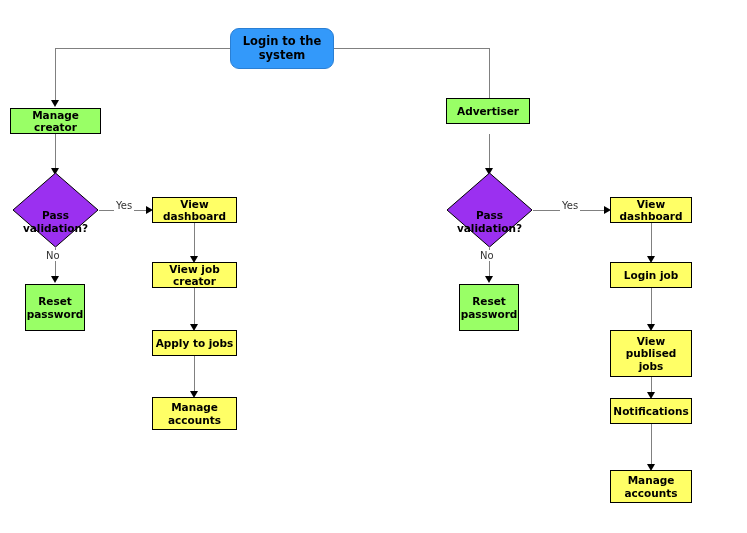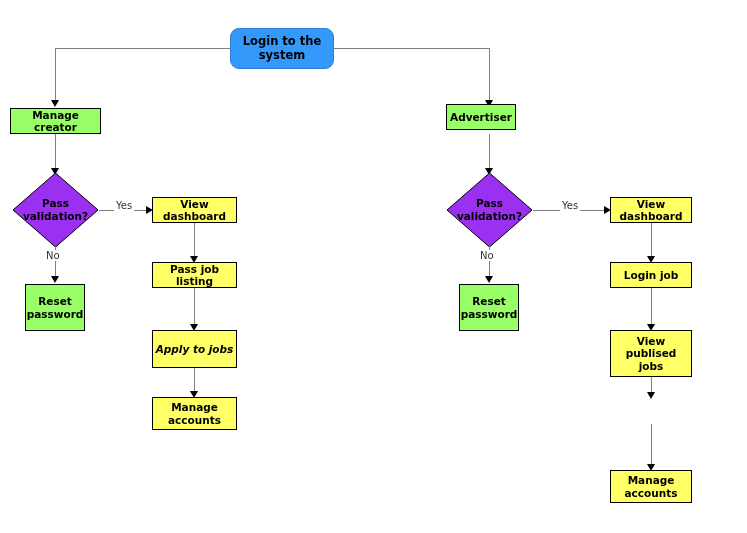--- a/index.html
+++ b/index.html
@@ -49,21 +49,21 @@
     border: 1px solid #000000;
     font-size: 10.5px;
   }
   .decision {
     position: absolute;
     z-index: 3;
   }
   .decision svg { display: block; }
   .decision .dlabel {
     position: absolute;
-    left: 0; top: 0;
+    left: 0; top: 12px;
     width: 100%; height: 100%;
     display: flex;
     align-items: center;
     justify-content: center;
     text-align: center;
     font-size: 10.5px;
     font-weight: bold;
     color: #000000;
     line-height: 1.2;
     pointer-events: none;
@@ -153,39 +153,39 @@
   <div class="edge-label" style="left:114px; top:200px;">Yes</div>
   <div class="arrow right" style="left:146px; top:206px;"></div>
 
   <div class="node process" style="left:152px; top:197px; width:85px; height:26px;">
     <span class="label">View dashboard</span>
   </div>
   <div class="conn v" style="left:194px; top:223px; height:37px;"></div>
   <div class="arrow down" style="left:190px; top:256px;"></div>
 
   <div class="node process" style="left:152px; top:262px; width:85px; height:26px;">
-    <span class="label">Pass job listing</span>
+    <span class="label">View job creator</span>
   </div>
   <div class="conn v" style="left:194px; top:288px; height:40px;"></div>
   <div class="arrow down" style="left:190px; top:324px;"></div>
 
-  <div class="node process" style="left:152px; top:330px; width:85px; height:38px;font-style:italic;">
+  <div class="node process" style="left:152px; top:330px; width:85px; height:26px;">
     <span class="label">Apply to jobs</span>
   </div>
   <div class="conn v" style="left:194px; top:356px; height:39px;"></div>
   <div class="arrow down" style="left:190px; top:391px;"></div>
 
   <div class="node process" style="left:152px; top:397px; width:85px; height:33px;">
     <span class="label">
       <span>Manage</span><br>
       <span>accounts</span>
     </span>
   </div>
 
-  <div class="node role" style="left:446px; top:104px; width:70px; height:26px;">
+  <div class="node role" style="left:446px; top:98px; width:84px; height:26px;">
     <span class="label">Advertiser</span>
   </div>
 
   <div class="conn v" style="left:489px; top:134px; height:38px;"></div>
   <div class="arrow down" style="left:485px; top:168px;"></div>
 
   <div class="decision" style="left:446px; top:172px; width:87px; height:76px;">
     <svg width="87" height="76" viewBox="0 0 87 76">
       <polygon points="43.5,1 86,38 43.5,75 1,38" fill="#9b30f0" stroke="#000000" stroke-width="1"></polygon>
     </svg>
@@ -226,20 +226,23 @@
 
   <div class="node process" style="left:610px; top:330px; width:82px; height:47px;">
     <span class="label">
       <span>View publised</span><br>
       <span>jobs</span>
     </span>
   </div>
   <div class="conn v" style="left:651px; top:363px; height:33px;"></div>
   <div class="arrow down" style="left:647px; top:392px;"></div>
 
+  <div class="node process" style="left:610px; top:398px; width:82px; height:26px;">
+    <span class="label">Notifications</span>
+  </div>
   <div class="conn v" style="left:651px; top:424px; height:44px;"></div>
   <div class="arrow down" style="left:647px; top:464px;"></div>
 
   <div class="node process" style="left:610px; top:470px; width:82px; height:33px;">
     <span class="label">
       <span>Manage</span><br>
       <span>accounts</span>
     </span>
   </div>
 

